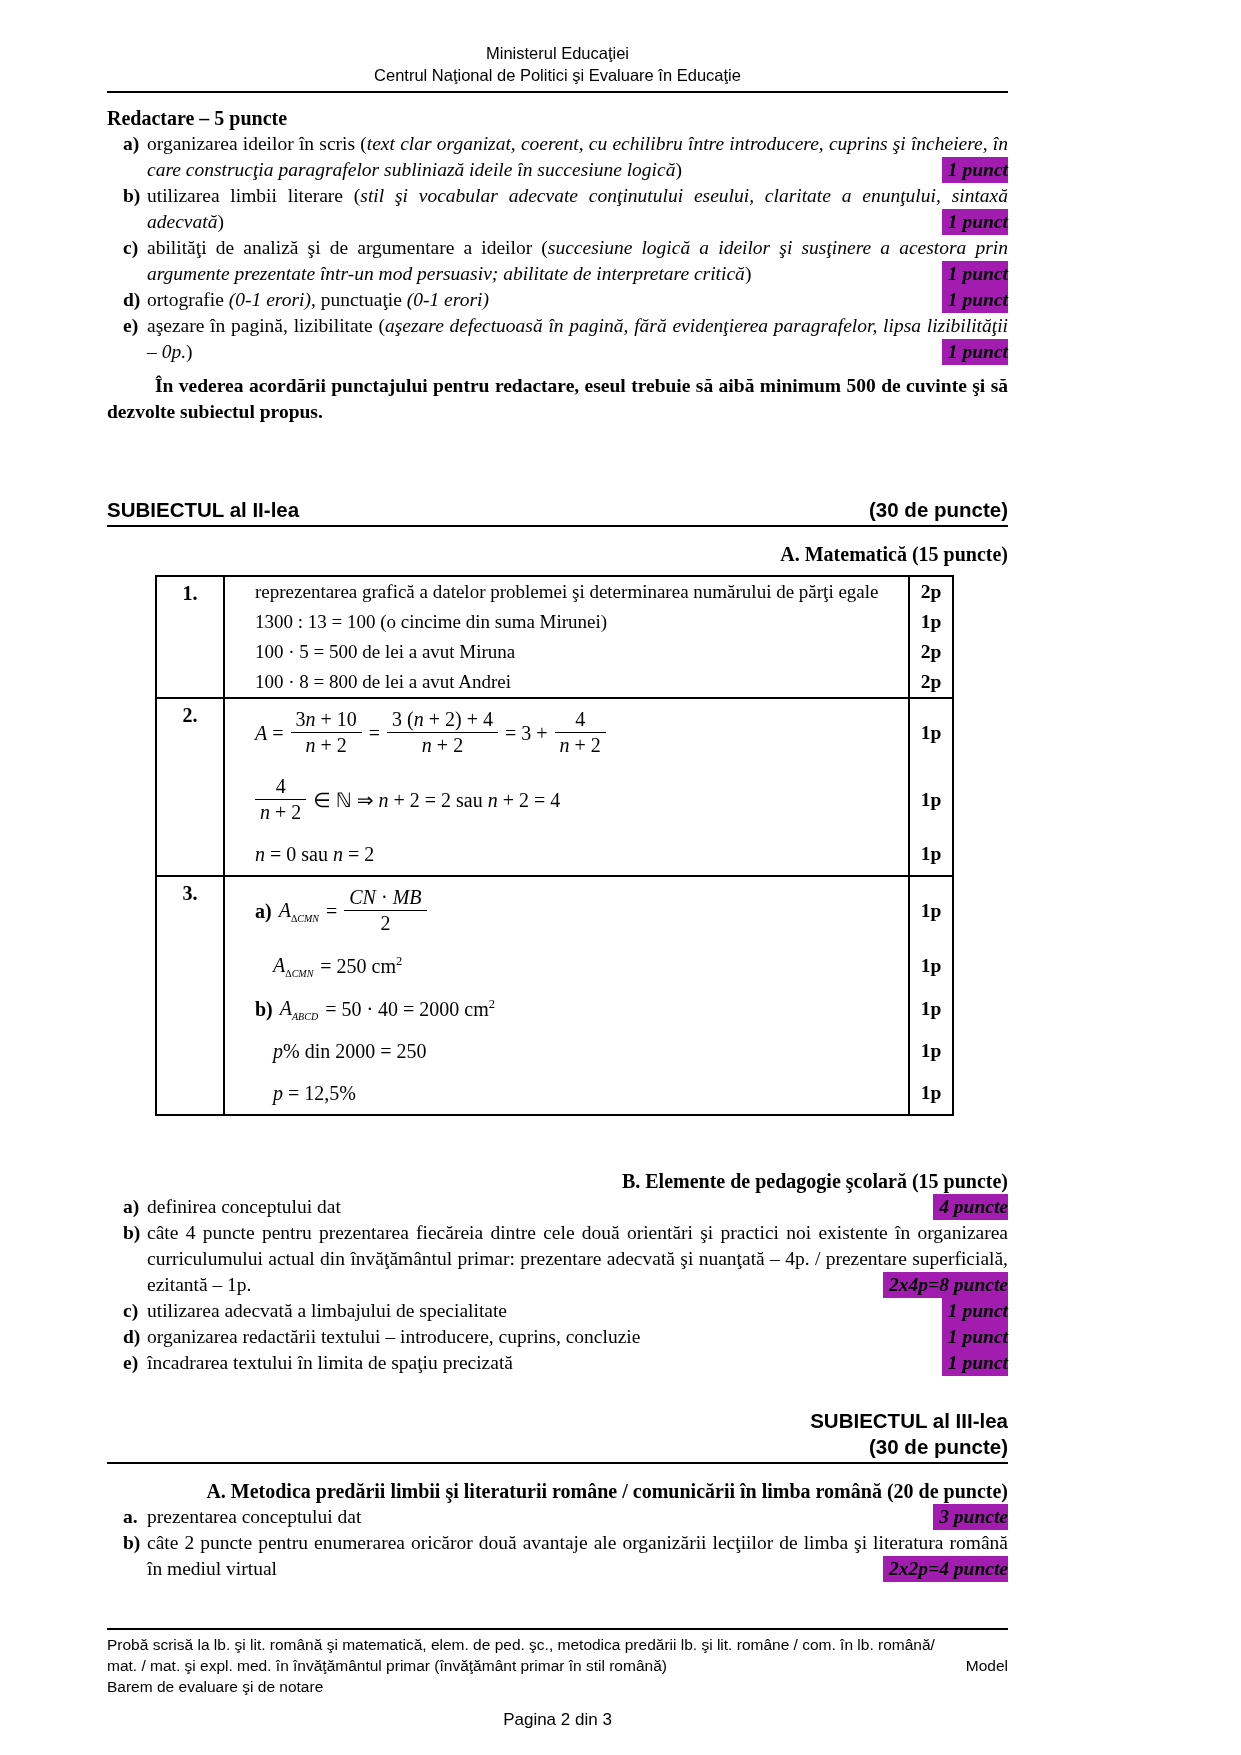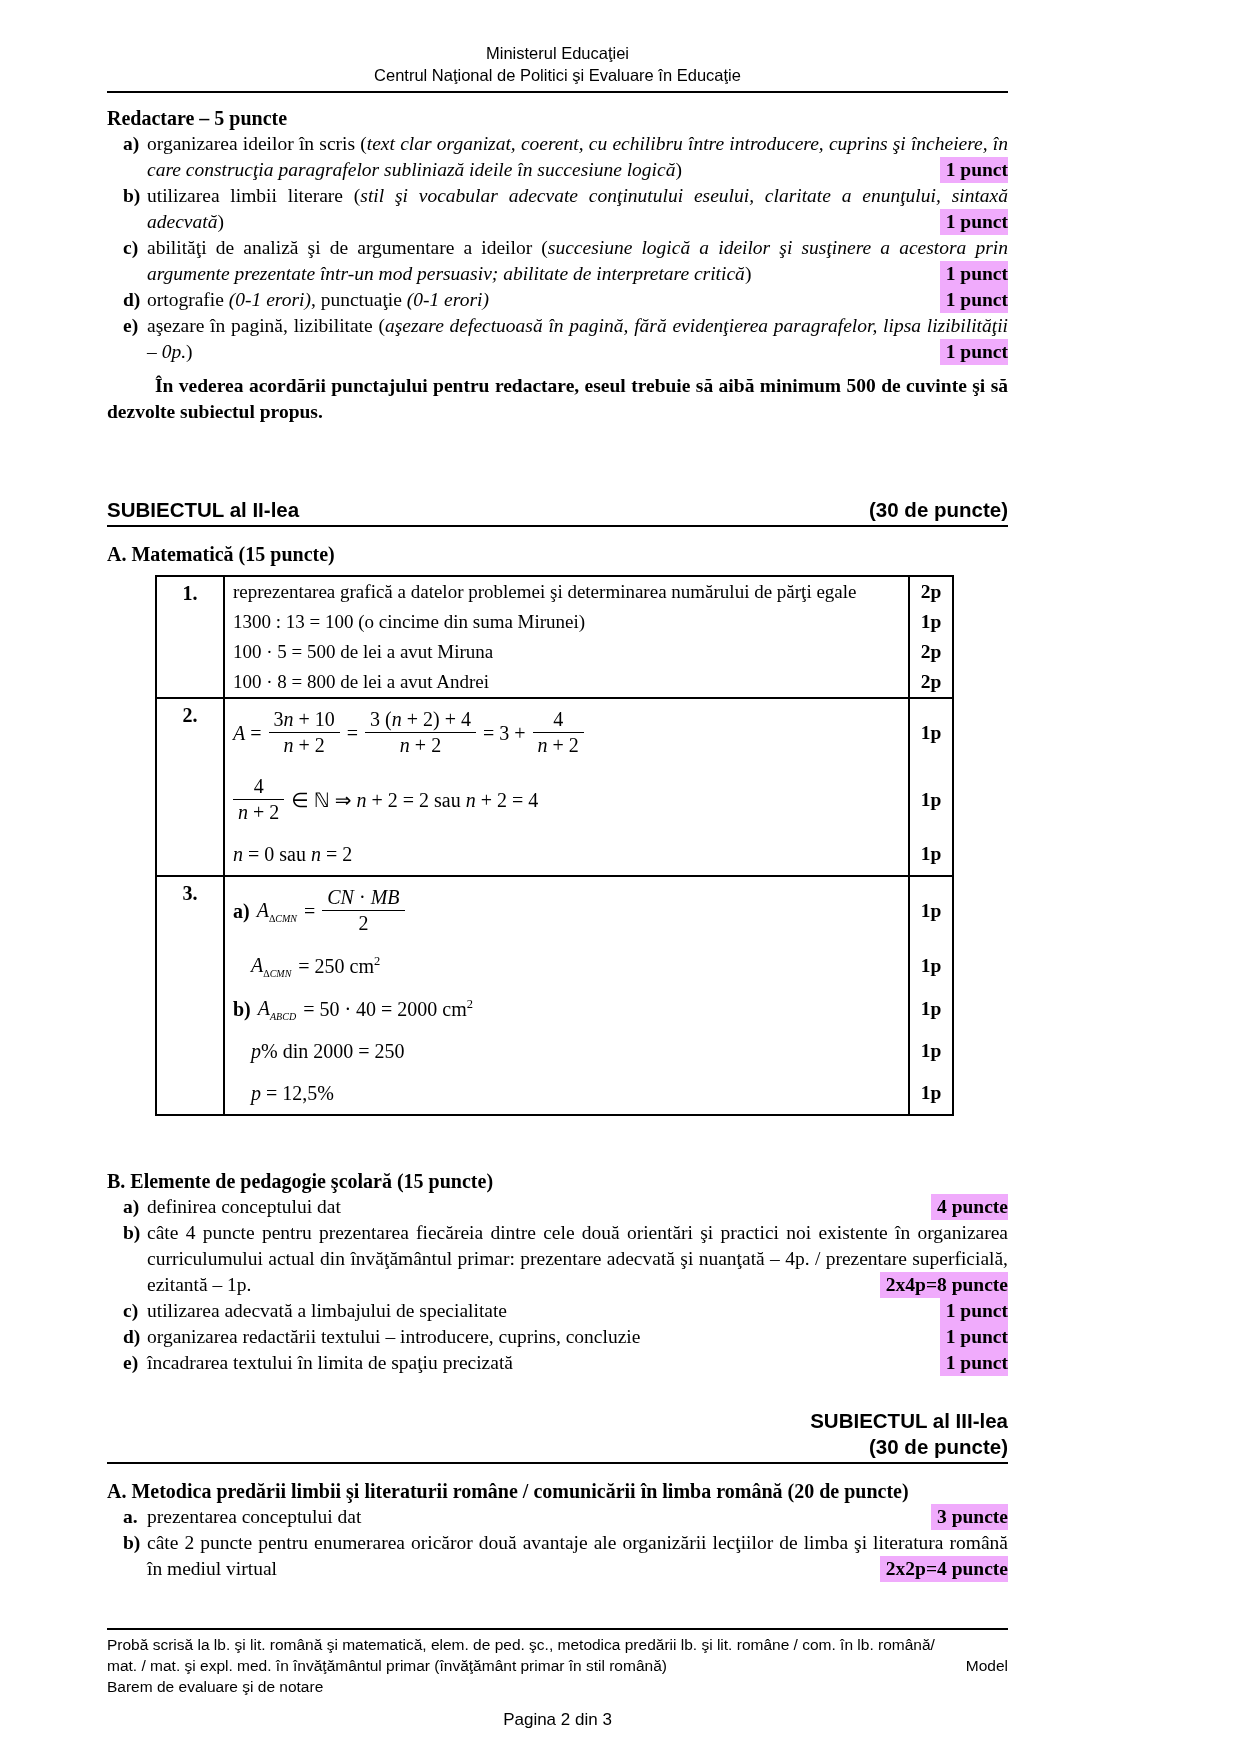--- a/index.html
+++ b/index.html
@@ -10,38 +10,38 @@
     padding:42px 233px 25px 107px;
     display:flex; flex-direction:column; position:relative; overflow:hidden;
   }
   
   .hdr { text-align:center; font-family:"Liberation Sans", sans-serif;
          font-size:16.5px; line-height:22px; border-bottom:2px solid #000; padding-bottom:5px; }
   
   .sec-title { font-weight:bold; font-size:20px; margin-top:12px; }
   .item { position:relative; padding-left:40px; text-align:justify; }
   .item .lbl { position:absolute; left:16px; font-weight:bold; }
-  .item .pts { position:absolute; right:0; bottom:0; font-weight:bold; white-space:nowrap; background:#f0abfc; padding-left:6px; }
+  .item .pts { position:absolute; right:0; bottom:0; font-weight:bold; white-space:nowrap; background:#a21caf; padding-left:6px;font-style:italic; }
   .it { font-style:italic; }
   .note { font-weight:bold; text-align:justify; text-indent:48px; margin-top:8px; }
   
   .subj { display:flex; justify-content:space-between; align-items:flex-end;
           font-family:"Liberation Sans", sans-serif; font-weight:bold; font-size:20.5px;
           border-bottom:2.5px solid #000; padding-bottom:2px; }
   .subj2 { margin-top:72px; }
   .subj3 { margin-top:32px;flex-direction:column; }
-  .mtitle { margin-top:14px; font-weight:bold; font-size:20px; }
+  .mtitle { margin-top:14px; font-weight:bold; font-size:20px;text-align:right; }
   
   .mtable { margin:8px 54px 0 48px; border:2px solid #000; }
   .mrow { display:flex; }
   .mrow + .mrow { border-top:2px solid #000; }
   .mnum { flex:0 0 68px; border-right:2px solid #000; text-align:center; font-weight:bold;
           font-size:20px; padding-top:3px; }
   .mbody { flex:1; display:flex; flex-direction:column; min-width:0; }
-  .msub { display:flex; }
+  .msub { display:flex;margin-left:22px; }
   .mcontent { flex:1; padding:2px 8px; min-width:0; }
   .mpoints { flex:0 0 44px; border-left:2px solid #000; display:flex; align-items:center;
              justify-content:center; font-weight:bold; }
   .row1 .mcontent { font-size:19px; white-space:nowrap; overflow:hidden; }
   .mathline { display:flex; align-items:center; gap:7px; padding:8px 8px; font-size:20px; flex-wrap:wrap; }
   .frac { display:inline-flex; flex-direction:column; text-align:center; line-height:25px; }
   .fnum { border-bottom:1.6px solid #000; padding:0 5px; }
   .fden { padding:0 5px; }
   sub { font-size:10px; line-height:1; }
   sup { font-size:12.5px; line-height:1; }

